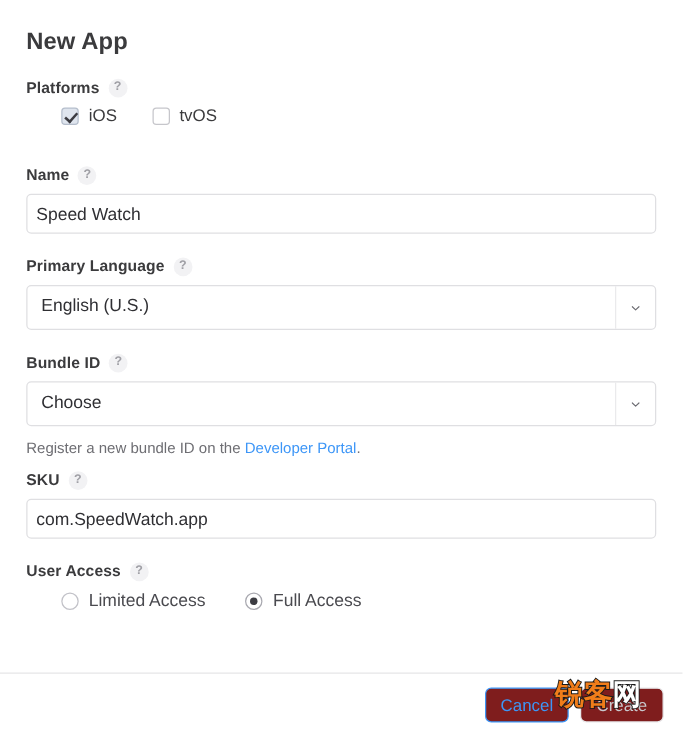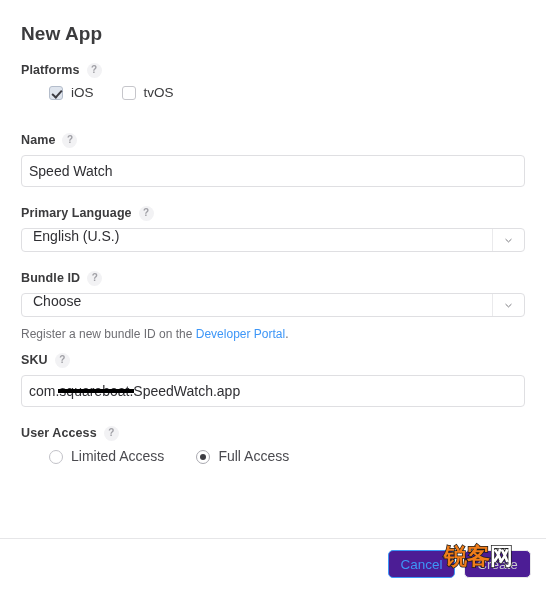--- a/index.html
+++ b/index.html
@@ -195,27 +195,27 @@
     right: -1px;
     top: 50%;
     height: 4px;
     margin-top: -2px;
     background: #000000;
   }
 
   
   .select-box {
     width: 100%;
-    height: 24px;
+    height: 36px;
     box-sizing: border-box;
     border: 1px solid #dfdfe2;
     border-radius: 4px;
     background: #ffffff;
     display: flex;
-    align-items: flex-end;
+    align-items: flex-start;
     position: relative;
     cursor: pointer;
   }
   .select-value {
     flex: 1 1 auto;
     padding: 0 11px;
     font-size: 14px;
     color: #2f2f33;
     line-height: 30px;
     white-space: nowrap;
@@ -264,21 +264,21 @@
   .btn {
     min-width: 67px;
     height: 28px;
     box-sizing: border-box;
     border-radius: 5px;
     font-family: "Liberation Sans", "DejaVu Sans", sans-serif;
     font-size: 13.5px;
     display: inline-flex;
     align-items: center;
     justify-content: center;
-    background: #4c1d95;
+    background: #7f1d1d;
     padding: 0 0;
     cursor: pointer;
     user-select: none;
   }
   .btn-cancel {
     border: 1px solid #3d96f7;
     color: #3d96f7;
   }
   .btn-create {
     border: 1px solid #e8e8ea;
@@ -378,21 +378,20 @@
     </div>
 
     <div class="field-group sku">
       <div class="field-label-row">
         <span class="field-label">SKU</span>
         <span class="help-icon">?</span>
       </div>
       <div class="text-input">
         <span class="sku-value">
             <span>com.</span>
-            <span class="redacted">squareboat.</span>
             <span>SpeedWatch.app</span>
           </span>
       </div>
     </div>
 
     <div class="field-group useraccess">
       <div class="field-label-row">
         <span class="field-label">User Access</span>
         <span class="help-icon">?</span>
       </div>

